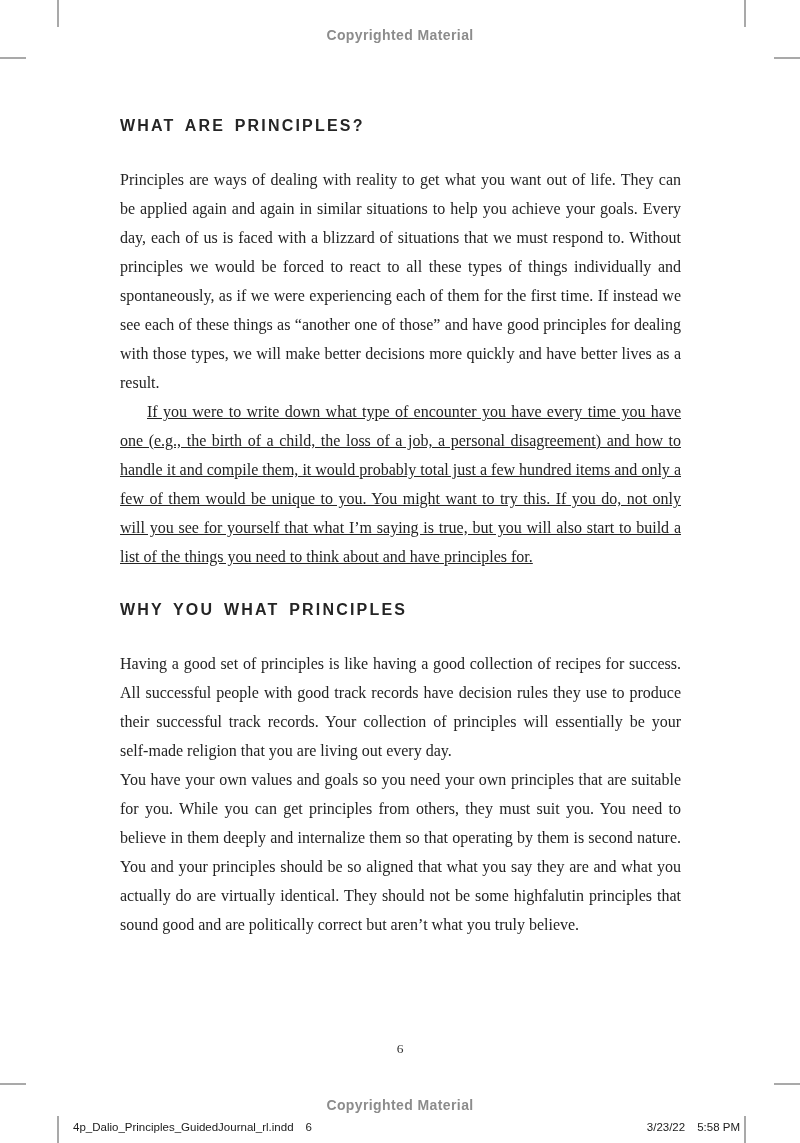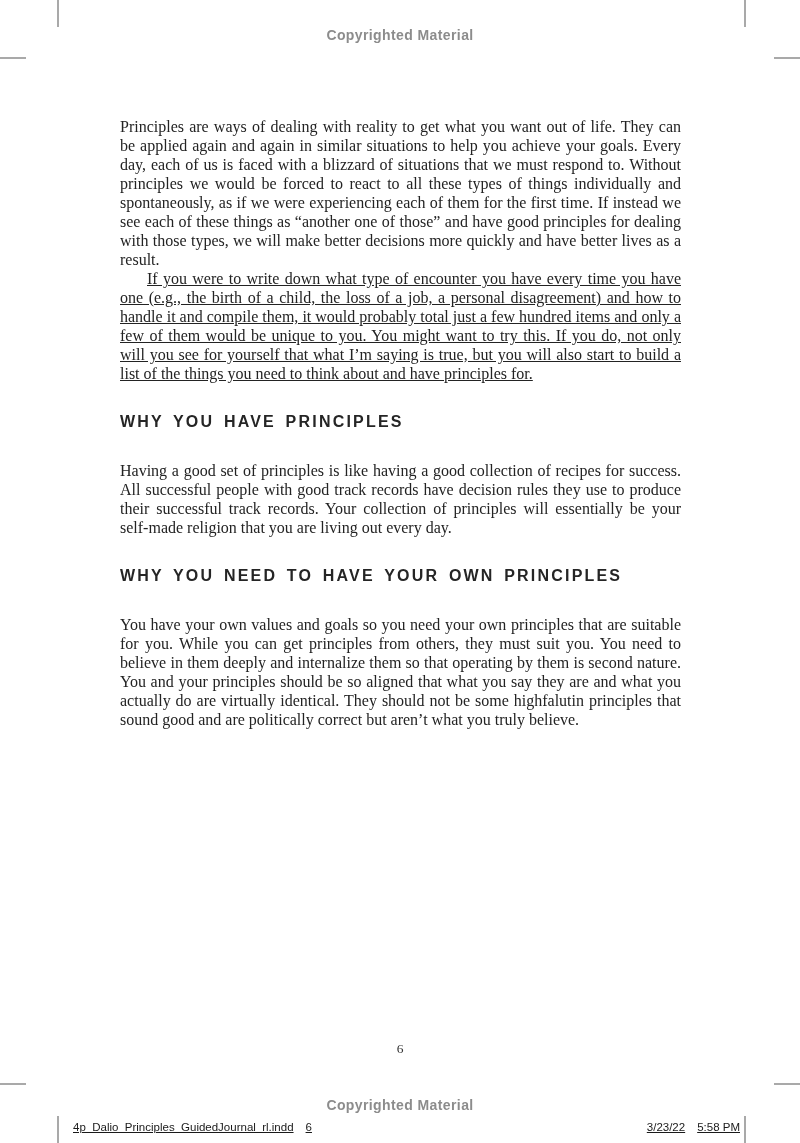--- a/index.html
+++ b/index.html
@@ -56,21 +56,21 @@
     word-spacing: 3px;
     color: #252525;
     margin: 0 0 30px 0;
   }
   .section + .section .section-heading {
     margin-top: 30px;
   }
   .section p {
     font-family: "Liberation Serif", serif;
     font-size: 16px;
-    line-height: 19px;
+    line-height: 29px;
     text-align: justify;
     color: #232323;
   }
   .section p + p { text-indent: 27px; text-decoration: underline; }
 
   
   .folio {
     position: absolute;
     left: 0; right: 0;
     top: 1041px;
@@ -85,52 +85,51 @@
     position: absolute;
     left: 73px;
     right: 60px;
     top: 1121px;
     display: flex;
     justify-content: space-between;
     align-items: baseline;
     font-family: "Liberation Sans", sans-serif;
     font-size: 11.5px;
     color: #1a1a1a;
-    text-decoration: underline;
   }
   .slug-left .gap, .slug-right .gap { display: inline-block; width: 12px; }
 </style>
 </head>
 <body>
 
 <div class="crop v crop-tl-v"></div>
 <div class="crop v crop-tr-v"></div>
 <div class="crop h crop-tl-h"></div>
 <div class="crop h crop-tr-h"></div>
 <div class="crop h crop-bl-h"></div>
 <div class="crop h crop-br-h"></div>
 <div class="crop v crop-bl-v"></div>
 <div class="crop v crop-br-v"></div>
 
 <div class="copyright top">Copyrighted Material</div>
 
 <div class="page-body">
 
   <div class="section">
+    <h2 class="section-heading">WHAT ARE PRINCIPLES?</h2>
     <p>Principles are ways of dealing with reality to get what you want out of life. They can be applied again and again in similar situations to help you achieve your goals. Every day, each of us is faced with a blizzard of situations that we must respond to. Without principles we would be forced to react to all these types of things individually and spontaneously, as if we were experiencing each of them for the first time. If instead we see each of these things as “another one of those” and have good principles for dealing with those types, we will make better decisions more quickly and have better lives as a result.</p>
     <p>If you were to write down what type of encounter you have every time you have one (e.g., the birth of a child, the loss of a job, a personal disagreement) and how to handle it and compile them, it would probably total just a few hundred items and only a few of them would be unique to you. You might want to try this. If you do, not only will you see for yourself that what I’m saying is true, but you will also start to build a list of the things you need to think about and have principles for.</p>
   </div>
 
   <div class="section">
-    <h2 class="section-heading">WHY YOU HAVE PRINCIPLES</h2>
+    <h2 class="section-heading">WHY YOU WHAT PRINCIPLES</h2>
     <p>Having a good set of principles is like having a good collection of recipes for success. All successful people with good track records have decision rules they use to produce their successful track records. Your collection of principles will essentially be your self-made religion that you are living out every day.</p>
   </div>
 
   <div class="section">
-    <h2 class="section-heading">WHY YOU NEED TO HAVE YOUR OWN PRINCIPLES</h2>
     <p>You have your own values and goals so you need your own principles that are suitable for you. While you can get principles from others, they must suit you. You need to believe in them deeply and internalize them so that operating by them is second nature. You and your principles should be so aligned that what you say they are and what you actually do are virtually identical. They should not be some highfalutin principles that sound good and are politically correct but aren’t what you truly believe.</p>
   </div>
 
 </div>
 
 <div class="folio">6</div>
 
 <div class="copyright bottom">Copyrighted Material</div>
 
 <div class="slug-row">

